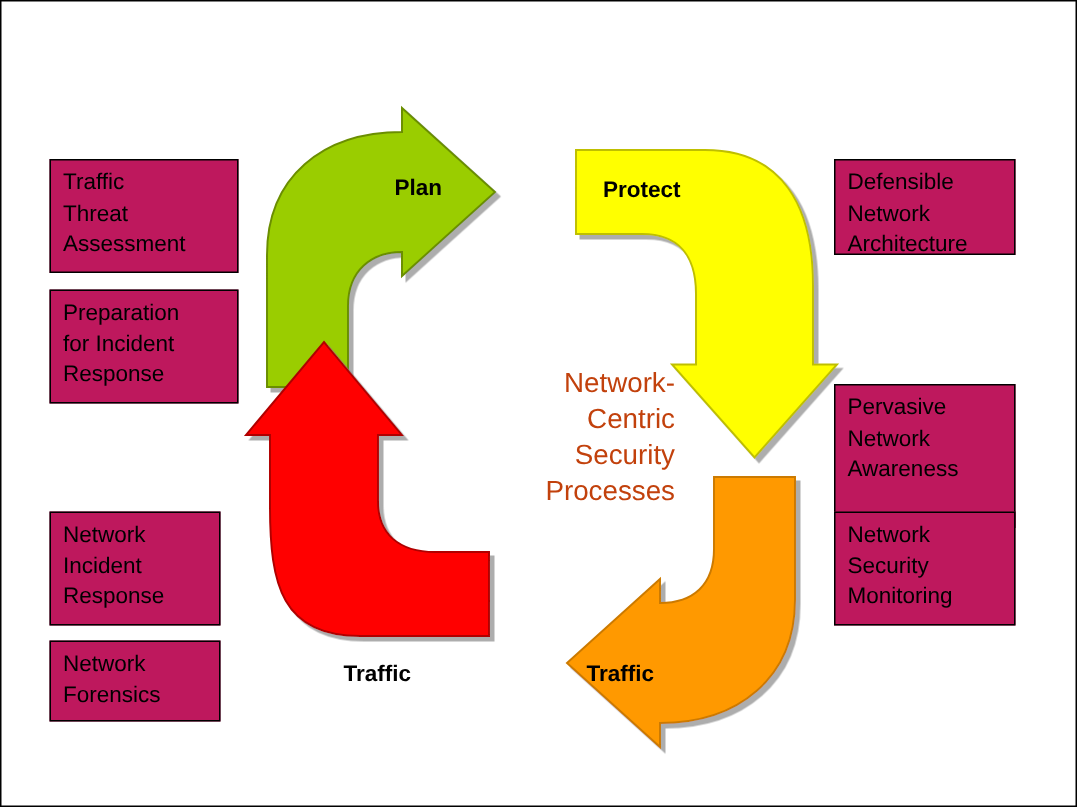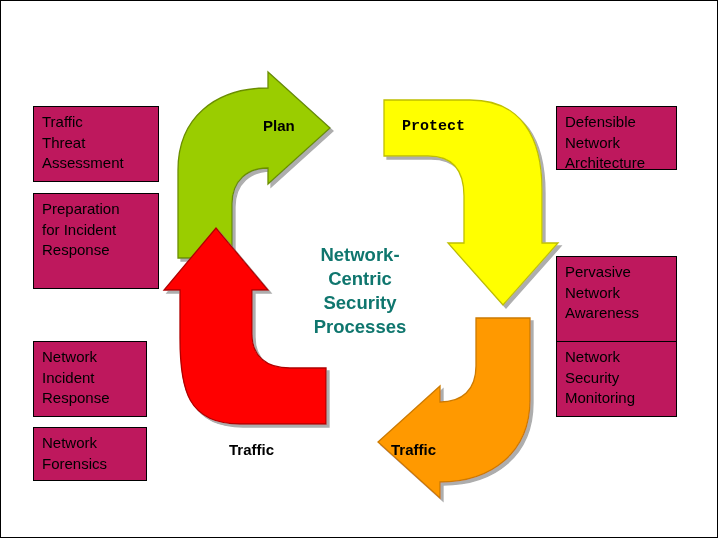--- a/index.html
+++ b/index.html
@@ -56,26 +56,26 @@
     font-size: 15px;
     color: #000000;
     white-space: nowrap;
   }
   #center-text {
     position: absolute;
     left: 270px;
     top: 243px;
     width: 180px;
     z-index: 4;
-    text-align: center;
+    text-align: right;
     font-family: "Liberation Sans", sans-serif;
-    font-weight: bold;
+    font-weight: normal;
     font-size: 18.5px;
     line-height: 24px;
-    color: #0f766e;
+    color: #c2410c;
     white-space: pre-line;
   }
 </style>
 </head>
 <body>
 
 <div id="canvas">
 
   <div class="frame"></div>
 
@@ -130,36 +130,36 @@
              L 268,290
              L 252,290
              L 252,334
              C 252,356 266,368 290,368
              L 326,368
              Z" fill="#FF0000"></path>
   </svg>
 
   <div class="arrow-label" style="left:263px; top:117px;">Plan</div>
 
-  <div class="arrow-label" style="left:402px; top:118px;font-family:Liberation Mono, monospace;">Protect</div>
+  <div class="arrow-label" style="left:402px; top:118px;">Protect</div>
 
   <div class="arrow-label" style="left:391px; top:441px;">Traffic</div>
 
   <div class="arrow-label" style="left:229px; top:441px;">Traffic</div>
 
   <div id="center-text">Network-
 Centric
 Security
 Processes</div>
 
   <div class="callout" style="left:33px; top:106px; width:126px; height:76px;">Traffic
 Threat
 Assessment</div>
 
-  <div class="callout" style="left:33px; top:193px; width:126px; height:96px;">Preparation
+  <div class="callout" style="left:33px; top:193px; width:126px; height:76px;">Preparation
 for Incident
 Response</div>
 
   <div class="callout" style="left:33px; top:341px; width:114px; height:76px;">Network
 Incident
 Response</div>
 
   <div class="callout" style="left:33px; top:427px; width:114px; height:54px;">Network
 Forensics</div>
 

